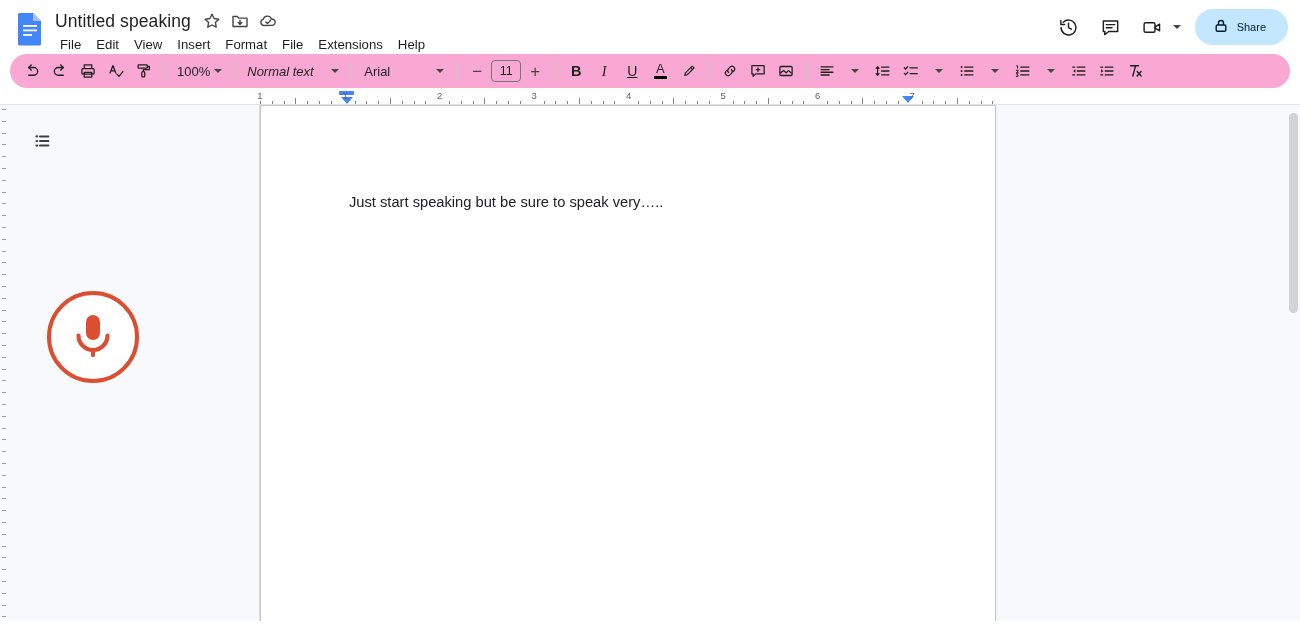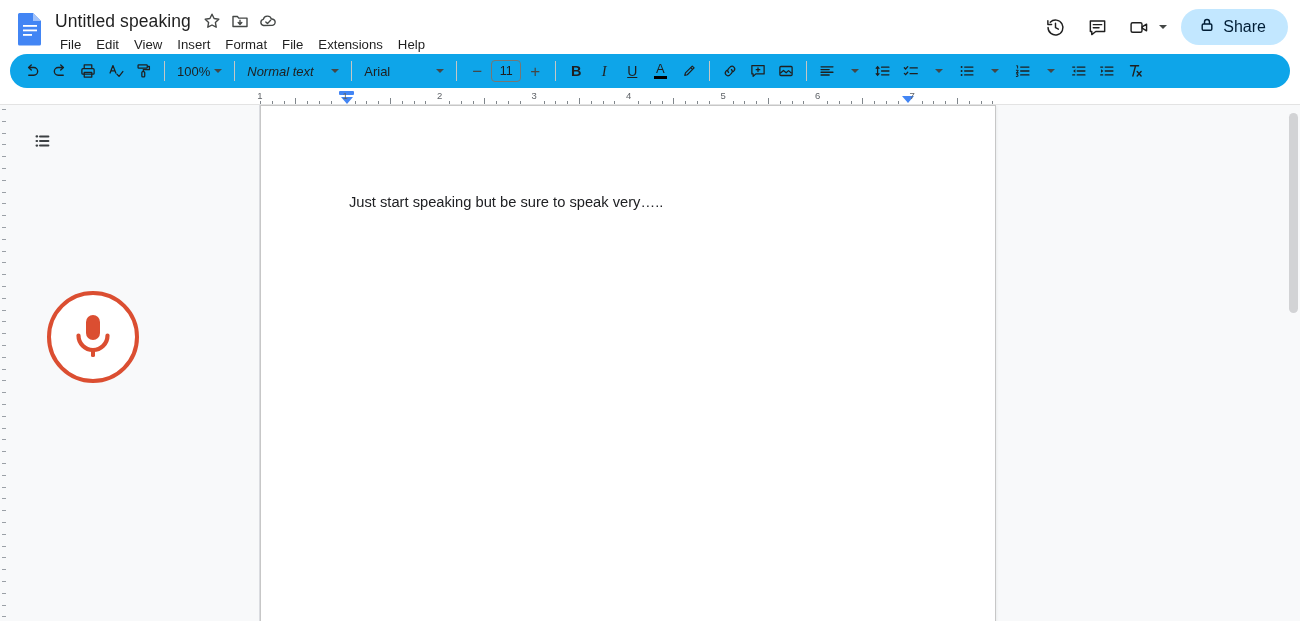--- a/index.html
+++ b/index.html
@@ -47,30 +47,30 @@
   .meet-wrap { display: flex; align-items: center; gap: 1px; padding-right:4px;}
   .caret-sm {
     width: 0; height: 0;
     border-left: 4px solid transparent; border-right: 4px solid transparent;
     border-top: 4.5px solid #444746;
   }
   .share-btn {
     display: flex; align-items: center; gap: 8px;
     background: #c2e7ff; color: #001d35;
     height: 36px; padding: 0 22px 0 18px; border-radius: 18px;
-    font-size: 16px; cursor: pointer; margin-left: 6px;
+    font-size: 11px; cursor: pointer; margin-left: 6px;
   }
 
   
   .toolbar-wrap {
     padding: 0 10px; height: 38px;
     display: flex; align-items: center;
   }
   .toolbar {
-    background: #0ea5e9; border-radius: 20px;
+    background: #f9a8d4; border-radius: 20px;
     height: 34px; width: 100%;
     display: flex; align-items: center;
     padding: 0 8px; gap: 0px;
     position: relative;
   }
   .tool {
     height: 28px; min-width: 28px; border-radius: 4px;
     display: flex; align-items: center; justify-content: center;
     color: #1f1f1f; cursor: pointer; padding: 0 3px;
   }

